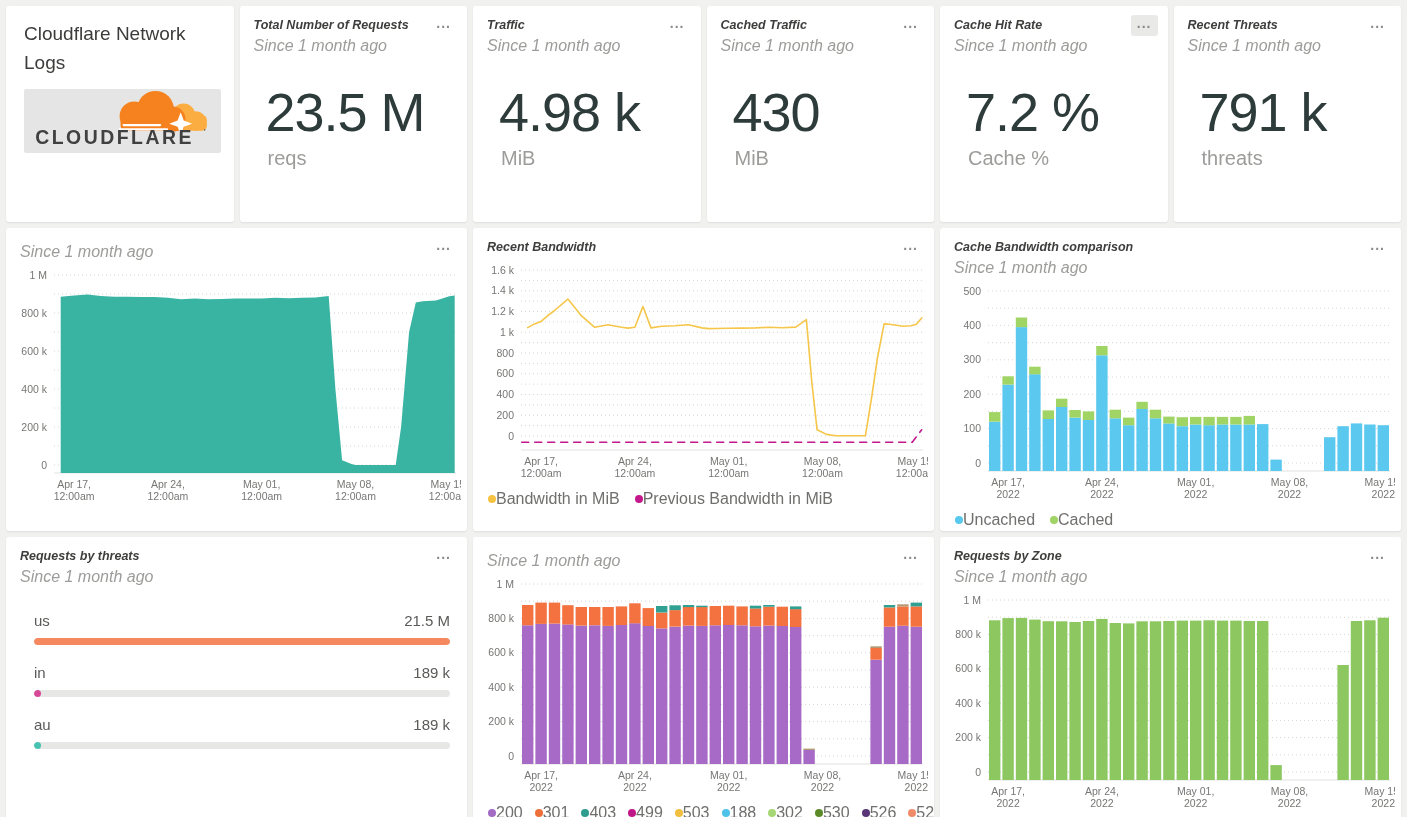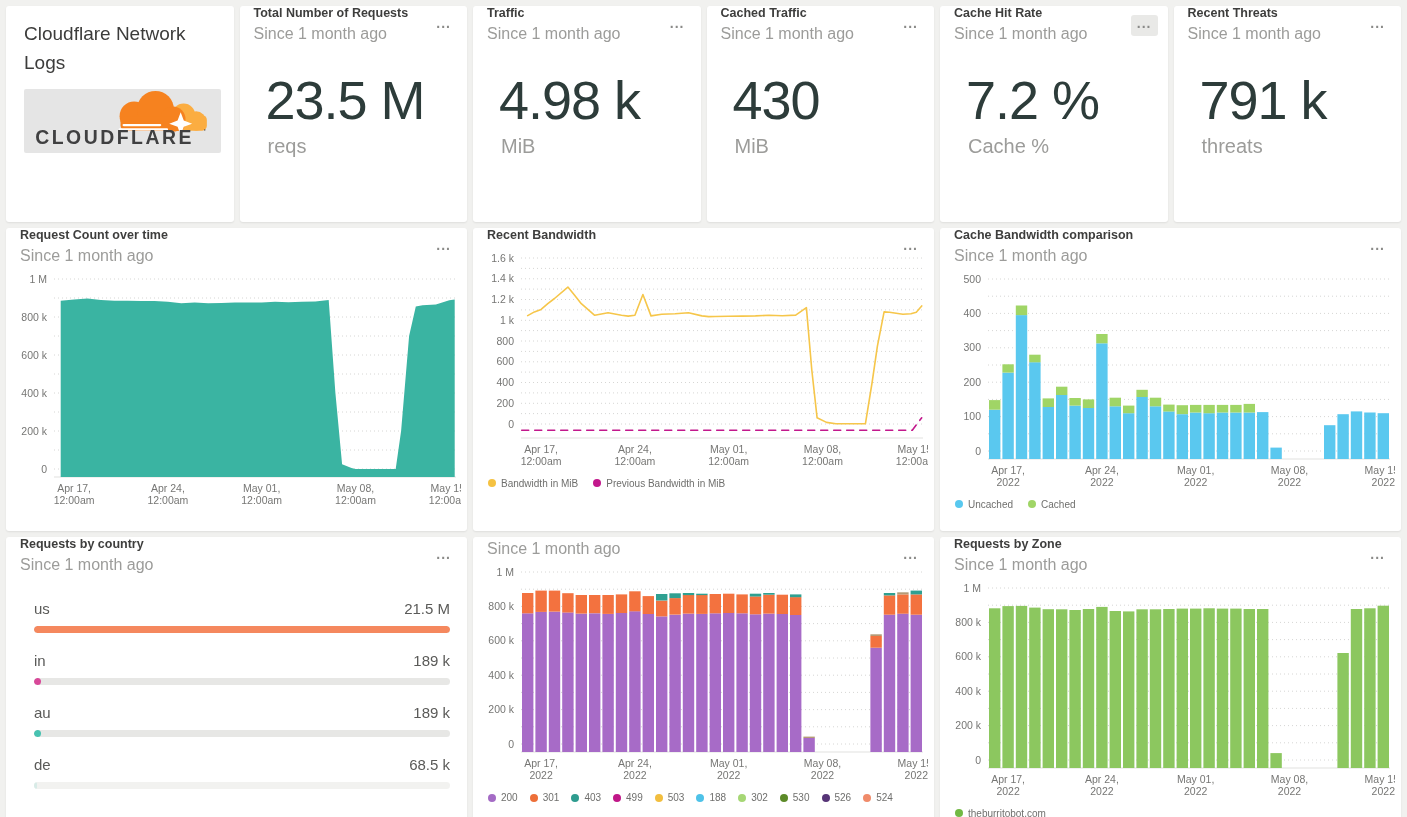--- a/index.html
+++ b/index.html
@@ -10,41 +10,41 @@
     -webkit-font-smoothing:antialiased;
   }
   .row{display:grid;gap:6px;padding:0 6px;margin-top:6px;}
   #row1{grid-template-columns:repeat(6,1fr);height:216px;}
   #row2{grid-template-columns:repeat(3,1fr);height:303px;}
   #row3{grid-template-columns:repeat(3,1fr);height:300px;}
   .card{
     background:#ffffff;border-radius:3px;position:relative;overflow:hidden;
     box-shadow:0 1px 2px rgba(0,0,0,.08);
   }
-  .card-head{padding:0 14px 0 14px;}
+  .card-head{padding:12px 14px 0 14px;font-style:italic;}
   .card-title{font-size:12.5px;font-weight:700;color:#3e3e3d;line-height:1.25;}
   .card-sub{font-size:16px;color:#9c9c9a;margin-top:3px;}
   .menu{
     position:absolute;top:9px;right:10px;color:#8a8a88;font-size:14px;font-weight:700;
     letter-spacing:1px;line-height:10px;padding:3px 6px 8px 6px;border-radius:3px;cursor:pointer;
   }
   .menu.hl{background:#e9e9e7;}
   
   .stat-value{margin:30px 0 0 26px;font-size:54px;font-weight:400;color:#2d3c3a;line-height:1;letter-spacing:-1px;white-space:nowrap;}
   .stat-unit{margin:8px 0 0 28px;font-size:20px;color:#9c9c9a;}
   
   .brand-title{padding:14px 16px 0 18px;font-size:19px;color:#3c3c3b;line-height:1.5;}
   .brand-logo{margin:12px 0 0 18px;width:197px;height:64px;background:#e5e5e5;border-radius:2px;}
   .brand-logo svg{display:block;width:100%;height:100%;}
   
   .chart-body{padding:6px 6px 0 6px;}
   .chart-svg{width:100%;display:block;}
   .ax{font-size:10.5px;fill:#767674;}
   .legend{display:flex;flex-wrap:nowrap;gap:15px;padding:4px 14px 0 15px;align-items:center;}
-  .legend-item{display:inline-flex;align-items:center;gap:5px;font-size:10px;color:#6f6f6d;white-space:nowrap;cursor:pointer;}
+  .legend-item{display:inline-flex;align-items:center;font-size:16px;color:#6f6f6d;white-space:nowrap;cursor:pointer;}
   .legend .dot{width:8px;height:8px;border-radius:50%;flex:0 0 auto;display:inline-block;}
   
   .country-list{padding:26px 17px 13px 28px;}
   .country-row{margin-bottom:19px;}
   .country-line{display:flex;justify-content:space-between;align-items:baseline;font-size:15px;color:#5a5a58;}
   .country-track{height:7px;border-radius:4px;background:#e7e7e5;margin-top:9px;position:relative;overflow:hidden;}
   .country-fill{position:absolute;left:0;top:0;bottom:0;border-radius:4px;}
 </style>
 </head>
 <body>
@@ -121,21 +121,20 @@
     <div class="menu">...</div>
     <div class="stat-value">791 k</div>
     <div class="stat-unit">threats</div>
   </div>
 </div>
 
 <div class="row" id="row2">
 
   <div class="card">
     <div class="card-head">
-      <div class="card-title">Request Count over time</div>
       <div class="card-sub">Since 1 month ago</div>
     </div>
     <div class="menu">...</div>
     <div class="chart-body">
       <svg class="chart-svg" height="242">
           <line x1="42" x2="444" y1="198.0" y2="198.0" stroke="#d6d6d4" stroke-width="1" stroke-dasharray="1,3"></line>
           <line x1="42" x2="444" y1="179.0" y2="179.0" stroke="#d6d6d4" stroke-width="1" stroke-dasharray="1,3"></line>
           <line x1="42" x2="444" y1="160.0" y2="160.0" stroke="#d6d6d4" stroke-width="1" stroke-dasharray="1,3"></line>
           <line x1="42" x2="444" y1="141.0" y2="141.0" stroke="#d6d6d4" stroke-width="1" stroke-dasharray="1,3"></line>
           <line x1="42" x2="444" y1="122.0" y2="122.0" stroke="#d6d6d4" stroke-width="1" stroke-dasharray="1,3"></line>
@@ -322,21 +321,21 @@
           <span>Cached</span>
         </span>
       </div>
   </div>
 </div>
 
 <div class="row" id="row3">
 
   <div class="card">
     <div class="card-head">
-      <div class="card-title">Requests by country</div>
+      <div class="card-title">Requests by threats</div>
       <div class="card-sub">Since 1 month ago</div>
     </div>
     <div class="menu">...</div>
     <div class="country-list">
       <div class="country-row">
         <div class="country-line">
           <span>us</span>
           <span>21.5 M</span>
         </div>
         <div class="country-track">
@@ -352,29 +351,20 @@
             <div class="country-fill" style="width: 7px; background: rgb(216, 72, 153);"></div>
           </div>
       </div>
       <div class="country-row">
         <div class="country-line">
           <span>au</span>
           <span>189 k</span>
         </div>
         <div class="country-track">
             <div class="country-fill" style="width: 7px; background: rgb(71, 194, 177);"></div>
-          </div>
-      </div>
-      <div class="country-row">
-        <div class="country-line">
-          <span>de</span>
-          <span>68.5 k</span>
-        </div>
-        <div class="country-track" style="background: rgb(242, 242, 240);">
-            <div class="country-fill" style="width: 3px; background: rgb(216, 235, 231);"></div>
           </div>
       </div>
     </div>
   </div>
 
   <div class="card">
     <div class="card-head">
       <div class="card-sub">Since 1 month ago</div>
     </div>
     <div class="menu">...</div>

